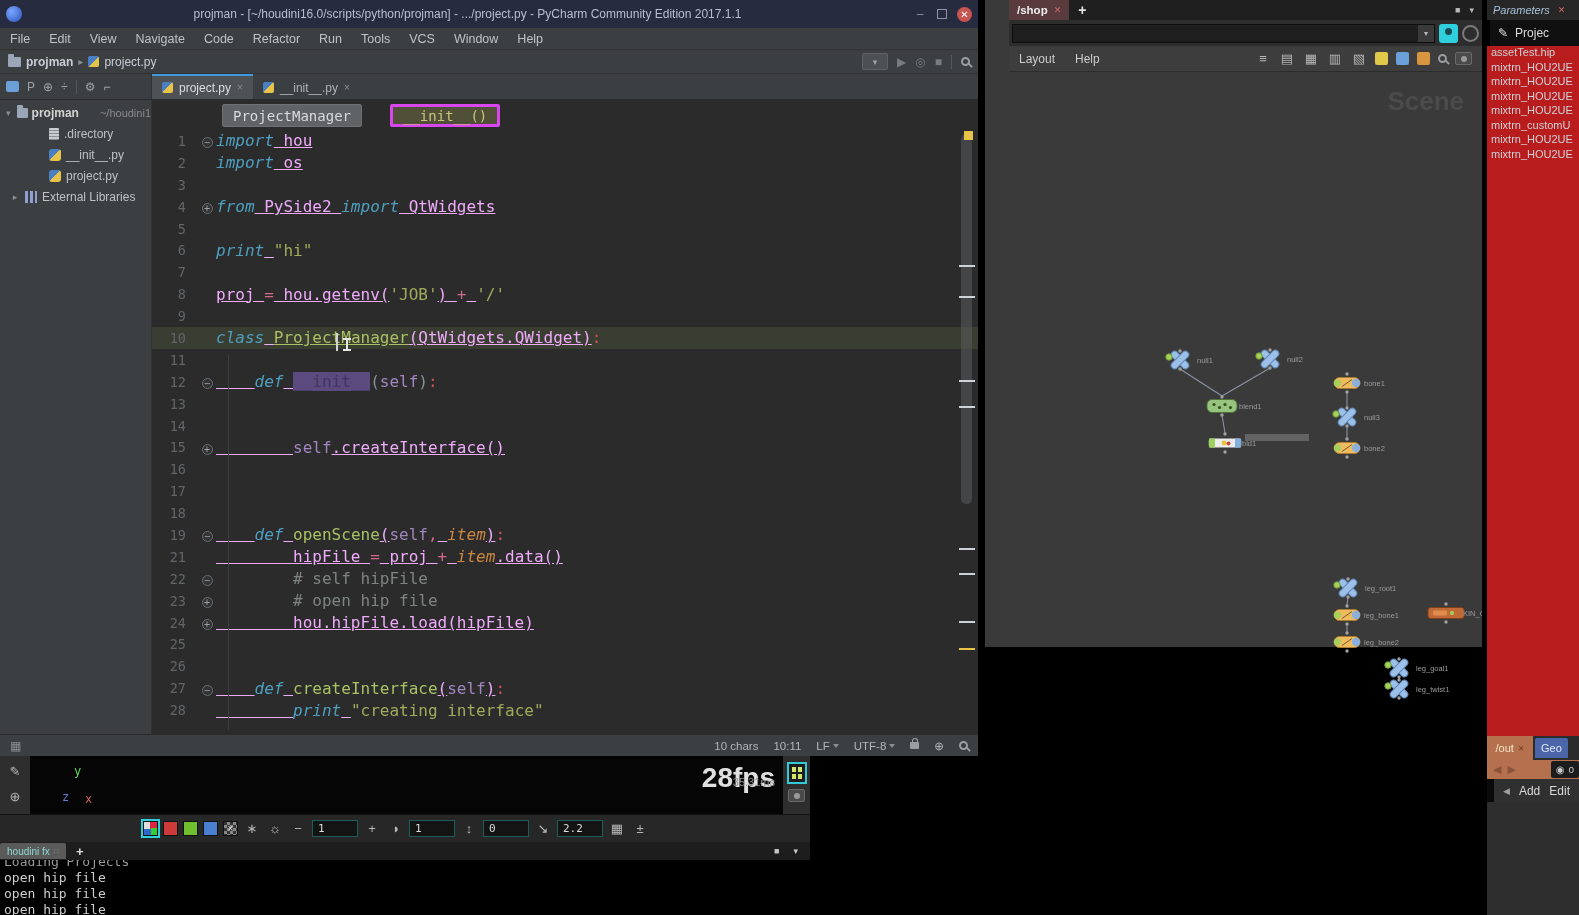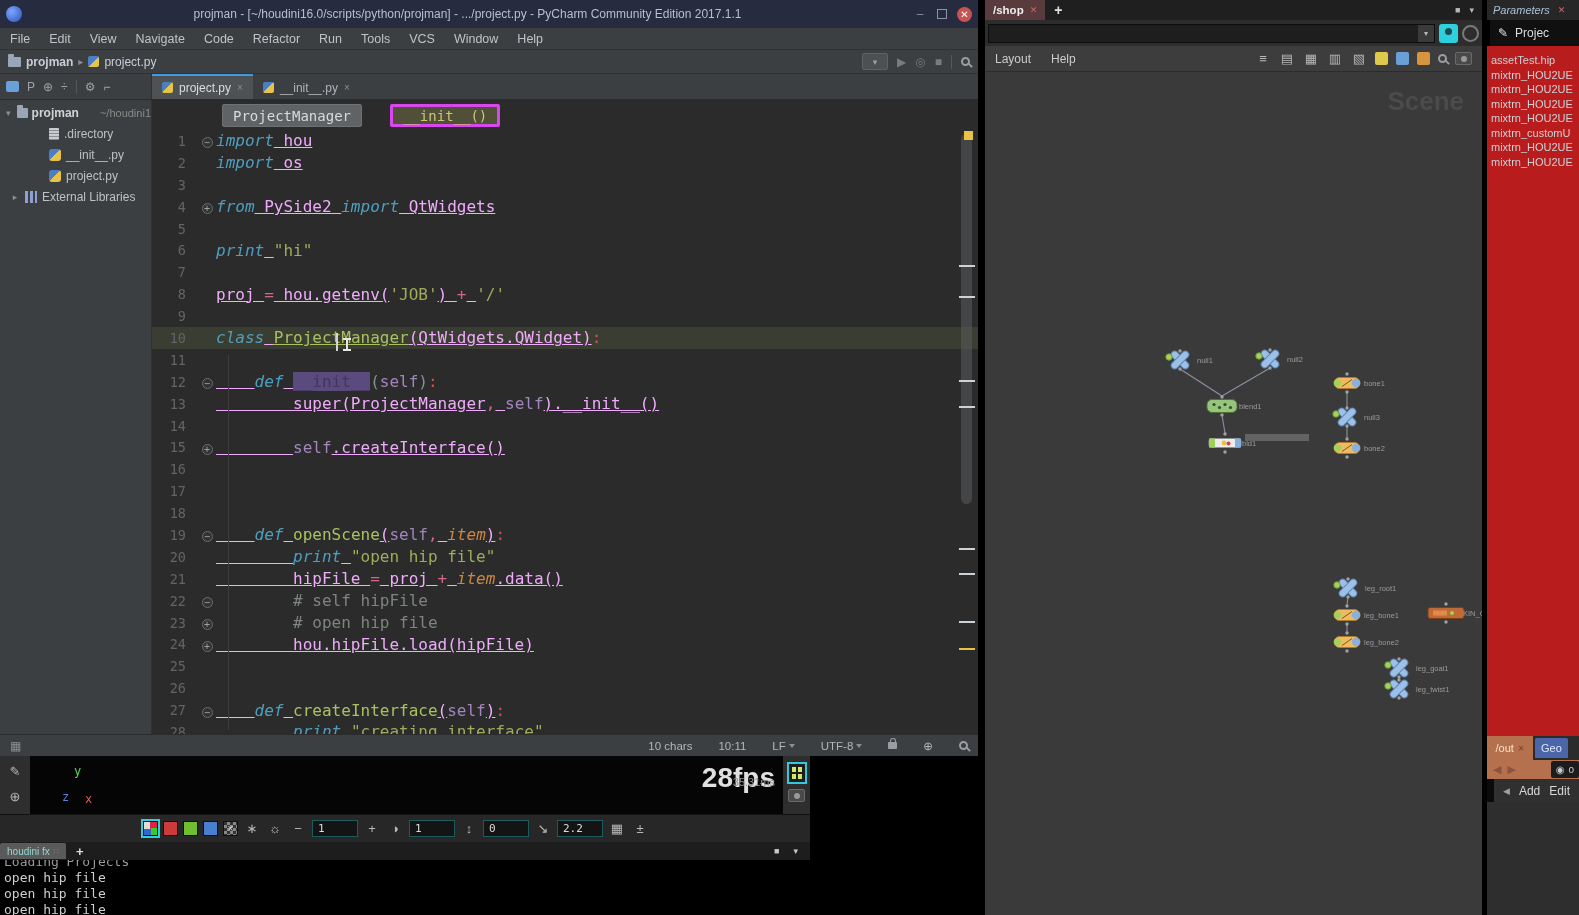--- a/index.html
+++ b/index.html
@@ -90,21 +90,21 @@
   .ibeam { position:absolute; left:194px; top:238px; width:2px; height:13px; background:#e8e8e8; box-shadow:0 0 1px #000; }
   .ibeam::before,.ibeam::after { content:''; position:absolute; left:-3px; width:8px; height:2px; background:#e8e8e8; }
   .ibeam::before { top:0; } .ibeam::after { bottom:0; }
   .vscroll { position:absolute; right:6px; top:34px; width:11px; height:370px; background:#595b5d; opacity:.55; border-radius:6px; }
   .stripe-mark { position:absolute; right:3px; width:16px; height:2px; background:#cdd2d6; }
   .stripe-sq { position:absolute; right:5px; top:31px; width:9px; height:9px; background:#e8c34a; }
 
   .statusbar { position:absolute; left:0; top:734px; width:978px; height:22px; background:#3c3f41;
                border-top:1px solid #2b2b2b; display:flex; align-items:center; padding:0 10px; }
   .sb-left { color:#8a8e92; font-size:12px; }
-  .sb-right { margin-left:auto; display:flex; align-items:center; gap:26px; color:#b2b6ba; font-size:11.5px; }
+  .sb-right { margin-left:auto; display:flex; align-items:center; gap:15px; color:#b2b6ba; font-size:11.5px; }
   .sb-caret { display:inline-block; width:0; height:0; border-left:3px solid transparent; border-right:3px solid transparent;
               border-top:4px solid #8a8e92; margin-left:3px; vertical-align:middle; }
   .mini-lock { display:inline-block; width:9px; height:7px; background:#9a9ea3; border-radius:1px; position:relative; }
   .mini-lock::before { content:''; position:absolute; top:-4px; left:1.5px; width:4px; height:4px;
                        border:1.5px solid #9a9ea3; border-bottom:none; border-radius:3px 3px 0 0; }
 
   
   #viewport { position:absolute; left:0; top:756px; width:810px; height:58px; background:#2e2e2e; display:flex; }
   .vp-strip { width:30px; display:flex; flex-direction:column; align-items:center; gap:10px; padding-top:8px;
               color:#b8b8b8; font-size:13px; }
@@ -139,21 +139,21 @@
   .con-tab { width:66px; height:16px; background:#5a5a5a; border-radius:2px 2px 0 0; display:flex; align-items:center;
              justify-content:center; gap:4px; color:#8fd8d4; font-size:10px; }
   .con-dots { color:#8a8a8a; font-size:8px; }
   .con-plus { color:#ddd; font-size:13px; font-weight:bold; margin-left:10px; }
   .con-right { margin-left:auto; display:flex; gap:14px; padding-right:12px; color:#c8c8c8; font-size:9px; }
   .con-body { height:55px; overflow:hidden; padding-left:4px; }
   .con-line { font-family:"DejaVu Sans Mono",monospace; font-size:13px; line-height:16px; color:#cfcfcf; white-space:pre; }
   .con-line.dim { color:#9a9a9a; margin-top:-6px; }
 
   
-  #hou-net { position:absolute; left:985px; top:0; width:497px; height:915px; background:#3a3a3a; }
+  #hou-net { position:absolute; left:985px; top:0; width:497px; height:647px; background:#3a3a3a;padding-left:24px; }
   .h-tabbar { height:20px; background:#1f1f1f; display:flex; align-items:center; }
   .h-tab { height:20px; display:flex; align-items:center; gap:6px; padding:0 8px; background:#5a3b3d;
            color:#ececec; font-size:11.5px; font-weight:bold; }
   .h-tab .x { color:#c66a66; font-size:9px; font-weight:normal; }
   .h-plus { color:#e0e0e0; font-size:14px; font-weight:bold; margin-left:9px; }
   .h-tab-right { margin-left:auto; display:flex; align-items:center; gap:9px; padding-right:8px; color:#b8b8b8; font-size:9px; }
   .h-pathrow { height:26px; background:#2d2d2d; display:flex; align-items:center; gap:4px; padding:0 3px; }
   .h-combo { flex:1; height:19px; background:#1e1e1e; border:1px solid #0d0d0d; display:flex; align-items:center; }
   .h-combo-arrow { margin-left:auto; width:16px; height:17px; background:#3a3a3a; color:#b8b8b8; font-size:8px;
                    display:flex; align-items:center; justify-content:center; }
@@ -172,21 +172,21 @@
   .watermark { position:absolute; right:18px; top:14px; color:#4b4b4b; font-size:26px; font-weight:bold; }
 
   
   #hou-params { position:absolute; left:1487px; top:0; width:92px; height:915px; background:#b91c1c; }
   .p-tabbar { height:20px; background:#272727; display:flex; align-items:center; padding:0 6px; gap:8px; }
   .p-tab { color:#a9c1d9; font-style:italic; font-size:11px; }
   .p-tab-x { color:#c66a66; font-size:9px; }
   .p-header { height:26px; background:#101010; border-left:3px solid #000; display:flex; align-items:center; gap:7px;
               padding-left:8px; color:#dcdcdc; font-size:12px; white-space:nowrap; overflow:hidden; }
   .pencil { color:#e8e8e8; font-size:12px; }
-  .p-list { padding-top:8px; }
+  .p-list { padding-top:0; }
   .p-file { height:14.5px; color:#ccd2d8; font-size:11px; padding-left:4px; white-space:nowrap; overflow:hidden; }
   .out-row { position:absolute; left:0; top:736px; width:92px; height:24px; background:#2b2b2b; display:flex; align-items:center; }
   .out-tab { width:46px; height:24px; background:#b5714d; color:#f2e3c8; font-size:11px; display:flex;
              align-items:center; justify-content:center; gap:4px; }
   .out-tab .x { color:#7a3e22; font-size:8px; }
   .geo-tab { margin-left:2px; height:20px; padding:0 6px; background:#4a66a8; color:#dfe6f2; font-size:11px;
              display:flex; align-items:center; border-radius:2px 2px 0 0; }
   .out-row2 { position:absolute; left:0; top:760px; width:92px; height:19px; background:#b5714d; display:flex; align-items:center; }
   .ghost-arrows { color:#8a533a; font-size:11px; padding-left:6px; letter-spacing:6px; }
   .eye-chip { margin-left:auto; height:17px; background:#1c1c1c; border-radius:2px; display:flex; align-items:center;
@@ -363,21 +363,20 @@
             <span class="codetxt"></span>
           </div>
           <div class="eline">
             <span class="ln">12</span>
             <span class="fold"><span class="fold-dot">−</span></span>
             <span class="codetxt"><span class="tk-t">    </span><span class="tk-kw">def</span><span class="tk-t"> </span><span class="tk-sel">__init__</span><span class="tk-dim">(</span><span class="tk-sf">self</span><span class="tk-dim">)</span><span class="tk-e">:</span></span>
           </div>
           <div class="eline">
             <span class="ln">13</span>
             <span class="fold"></span>
-            <span class="codetxt"><span class="tk-t">        super(ProjectManager</span><span class="tk-o">,</span><span class="tk-t"> </span><span class="tk-sf">self</span><span class="tk-t">).__init__()</span></span>
           </div>
           <div class="eline">
             <span class="ln">14</span>
             <span class="fold"></span>
             <span class="codetxt"></span>
           </div>
           <div class="eline">
             <span class="ln">15</span>
             <span class="fold"><span class="fold-dot">+</span></span>
             <span class="codetxt"><span class="tk-t">        </span><span class="tk-sf">self</span><span class="tk-t">.createInterface()</span></span>
@@ -394,25 +393,20 @@
           </div>
           <div class="eline">
             <span class="ln">18</span>
             <span class="fold"></span>
             <span class="codetxt"></span>
           </div>
           <div class="eline">
             <span class="ln">19</span>
             <span class="fold"><span class="fold-dot">−</span></span>
             <span class="codetxt"><span class="tk-t">    </span><span class="tk-kw">def</span><span class="tk-t"> </span><span class="tk-fn">openScene</span><span class="tk-t">(</span><span class="tk-sf">self</span><span class="tk-o">,</span><span class="tk-t"> </span><span class="tk-p">item</span><span class="tk-t">)</span><span class="tk-e">:</span></span>
-          </div>
-          <div class="eline">
-            <span class="ln">20</span>
-            <span class="fold"></span>
-            <span class="codetxt"><span class="tk-t">        </span><span class="tk-kw">print</span><span class="tk-t"> </span><span class="tk-s">"open hip file"</span></span>
           </div>
           <div class="eline">
             <span class="ln">21</span>
             <span class="fold"></span>
             <span class="codetxt"><span class="tk-t">        hipFile </span><span class="tk-o">=</span><span class="tk-t"> proj </span><span class="tk-o">+</span><span class="tk-t"> </span><span class="tk-p">item</span><span class="tk-t">.data()</span></span>
           </div>
           <div class="eline">
             <span class="ln">22</span>
             <span class="fold"><span class="fold-dot">−</span></span>
             <span class="codetxt"><span class="tk-c">        # self hipFile</span></span>

